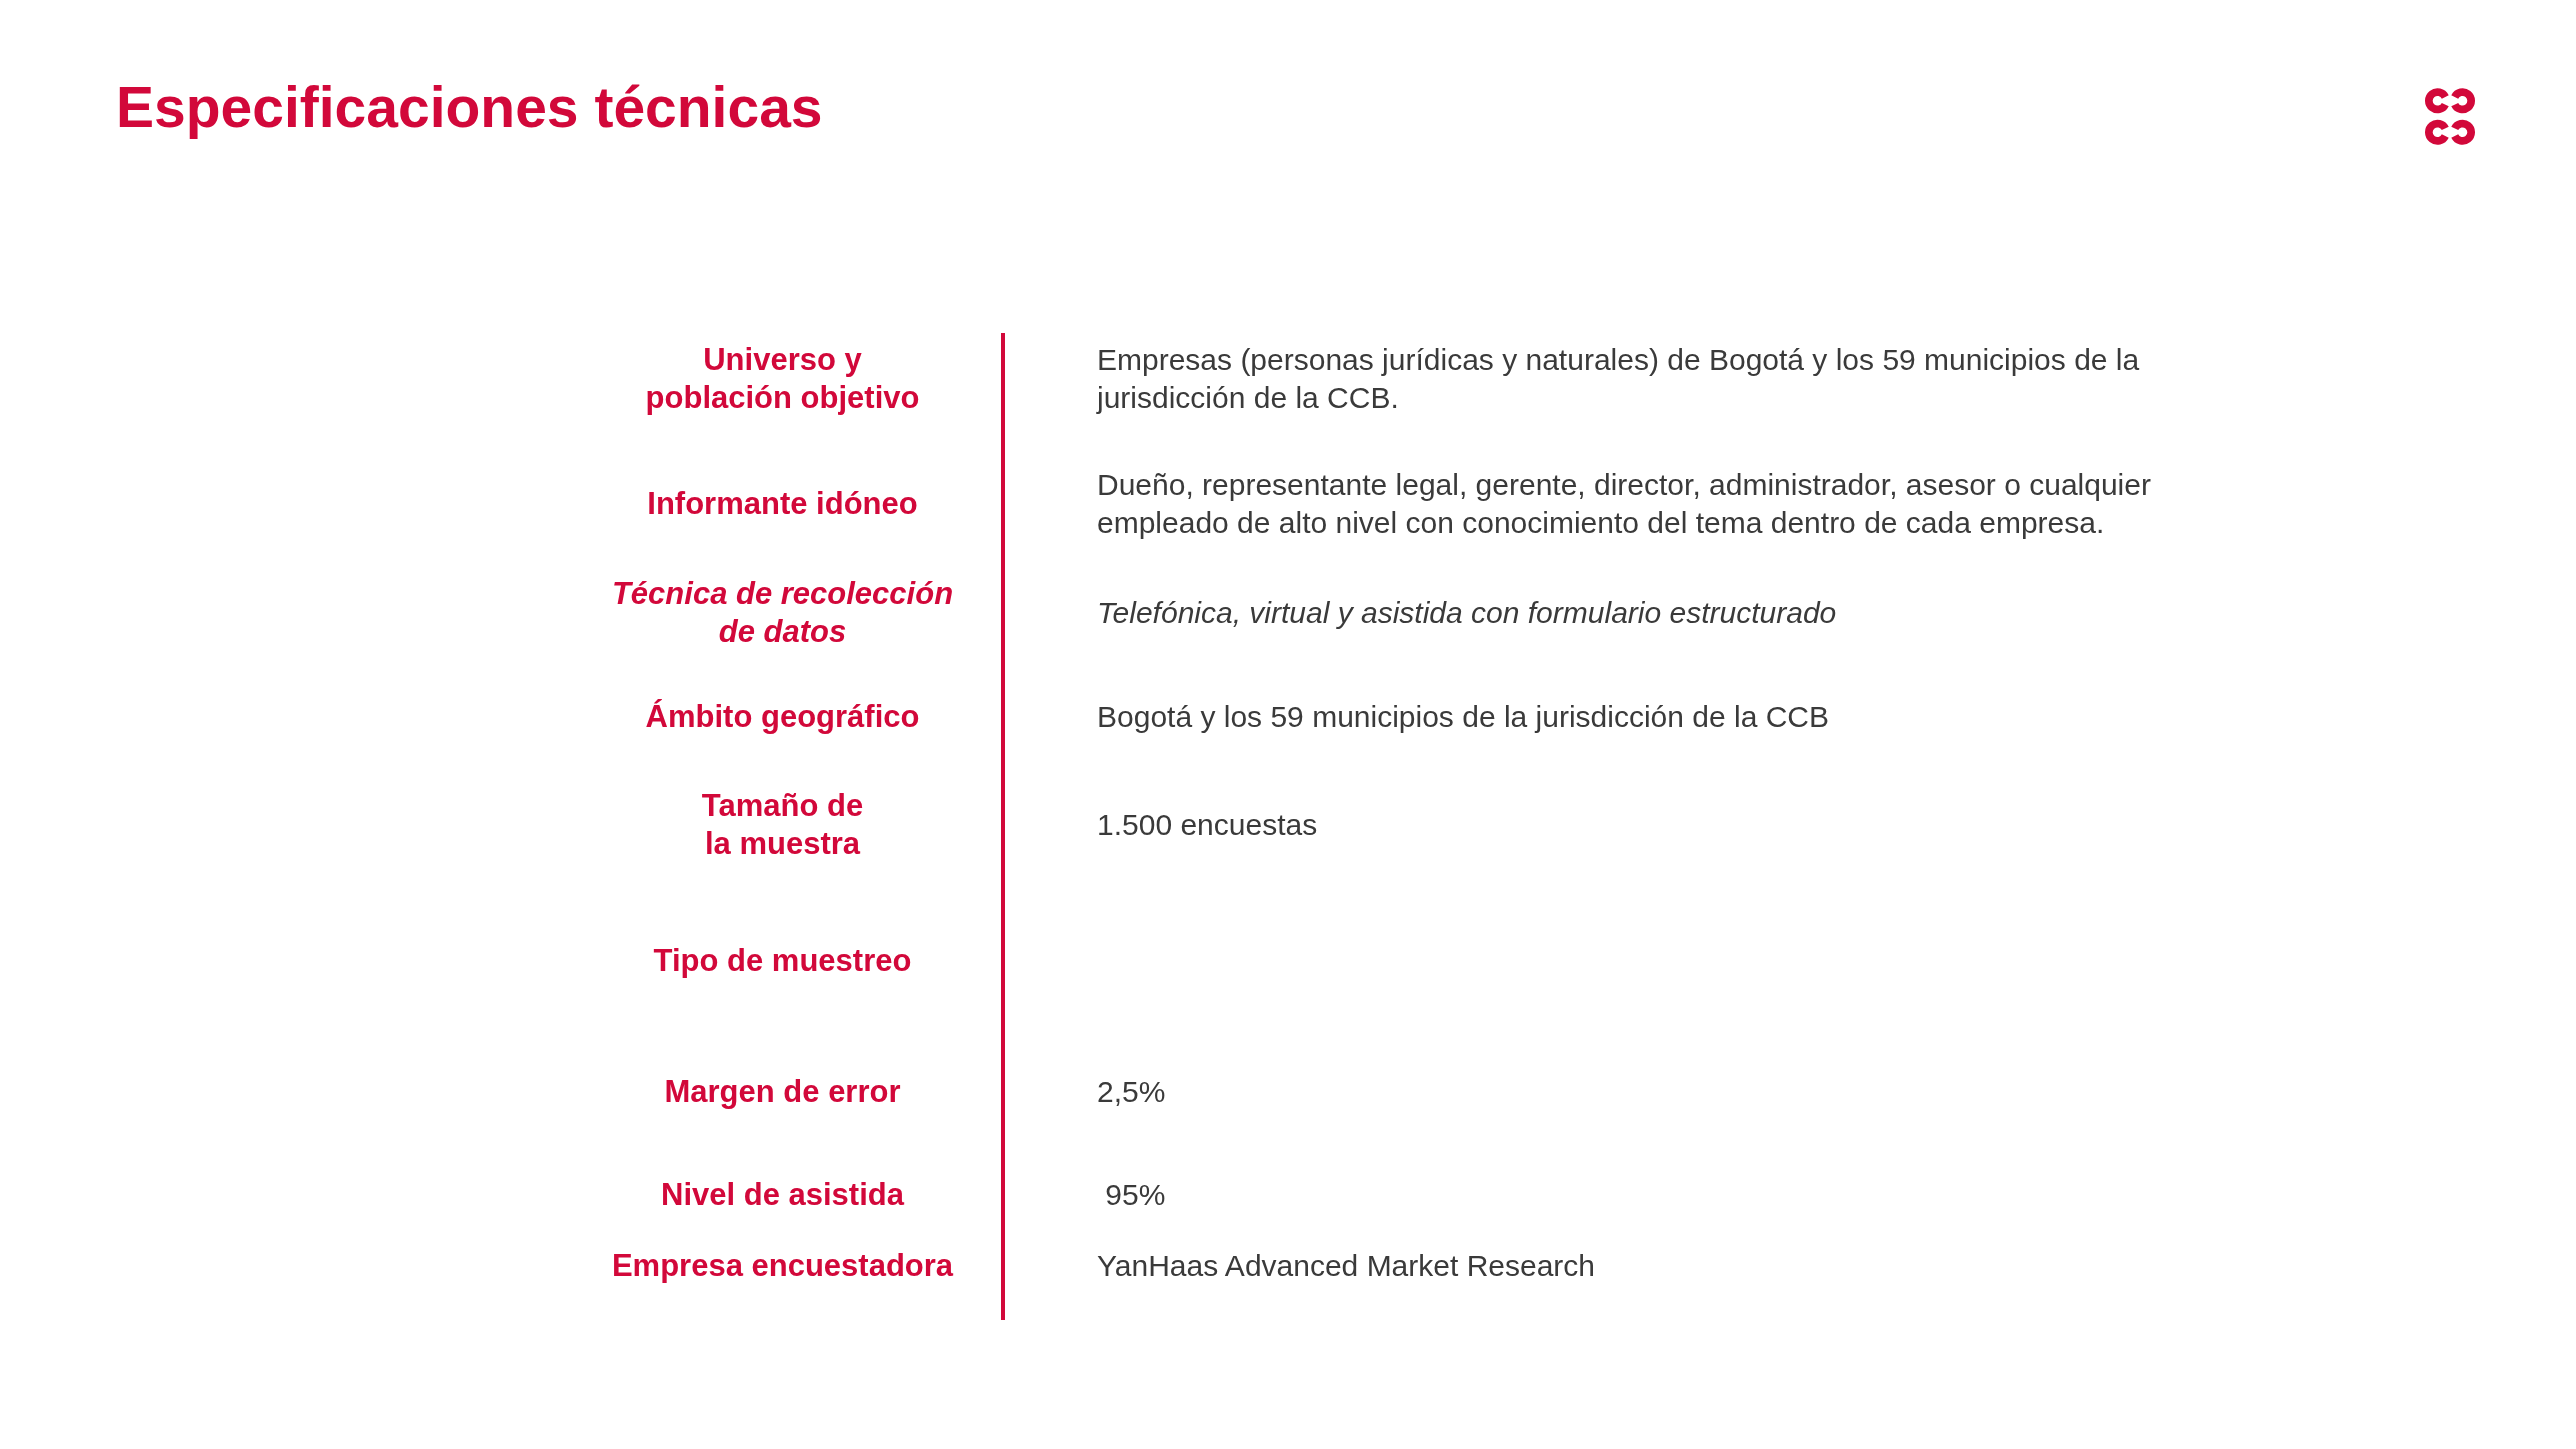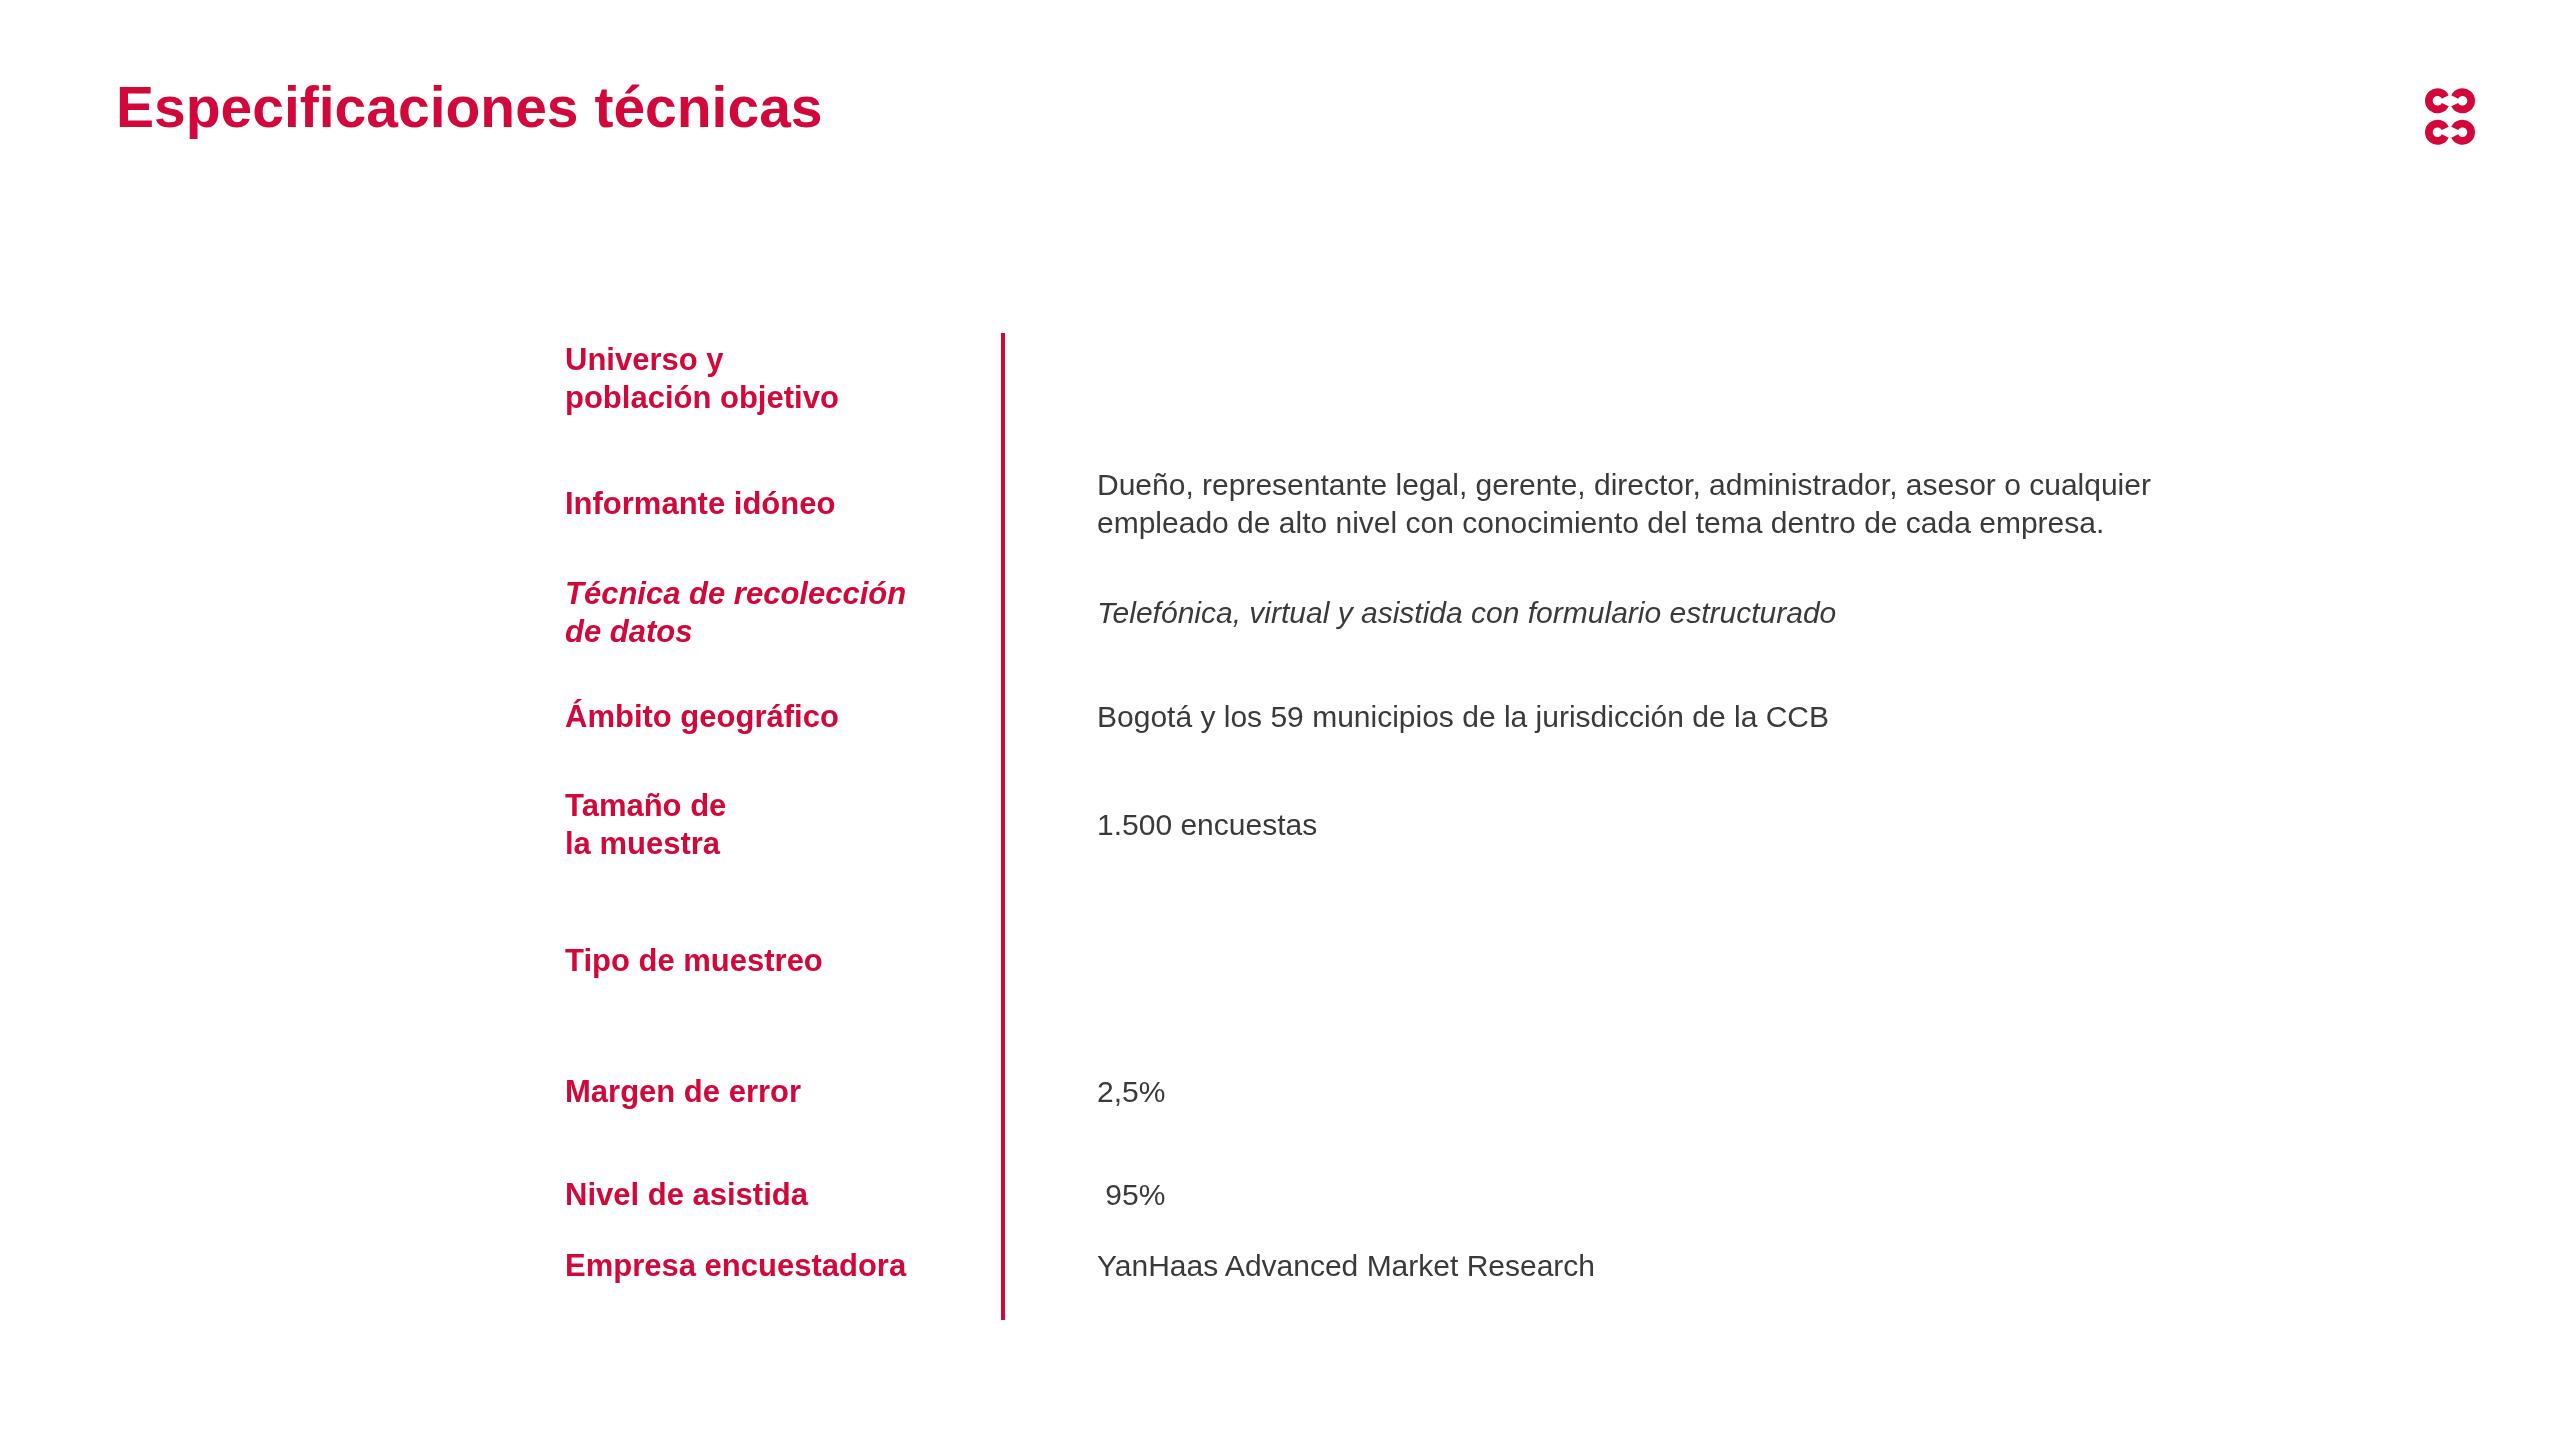--- a/index.html
+++ b/index.html
@@ -49,20 +49,21 @@
     width: 1739px;
   }
   .spec-label {
     width: 435px;
     flex: 0 0 435px;
     font-size: 31px;
     line-height: 38px;
     font-weight: 700;
     color: var(--accent);
     white-space: pre-wrap;
+    text-align: center;
   }
   .spec-value {
     margin-left: 97px;
     width: 1127px;
     font-size: 30px;
     line-height: 38px;
     font-weight: 400;
     color: var(--body-text);
     white-space: pre-wrap;
   }
@@ -89,20 +90,22 @@
     <path d="M 46.37 13.58 A 13.5 13.5 0 1 1 46.37 25.42" fill="none" stroke-width="12" stroke-linecap="butt"></path>
     <path d="M 31.63 74.42 A 13.5 13.5 0 1 1 31.63 62.58" fill="none" stroke-width="12" stroke-linecap="butt"></path>
     <path d="M 46.37 62.58 A 13.5 13.5 0 1 1 46.37 74.42" fill="none" stroke-width="12" stroke-linecap="butt"></path>
   </svg>
 
   <div class="divider-line"></div>
 
   <div class="spec-row r1">
     <div class="spec-label">Universo y
 población objetivo</div>
+    <div class="spec-value">Empresas (personas jurídicas y naturales) de Bogotá y los 59 municipios de la
+jurisdicción de la CCB.</div>
   </div>
 
   <div class="spec-row r2">
     <div class="spec-label">Informante idóneo</div>
     <div class="spec-value">Dueño, representante legal, gerente, director, administrador, asesor o cualquier
 empleado de alto nivel con conocimiento del tema dentro de cada empresa.</div>
   </div>
 
   <div class="spec-row r3">
     <div class="spec-label">Técnica de recolección

